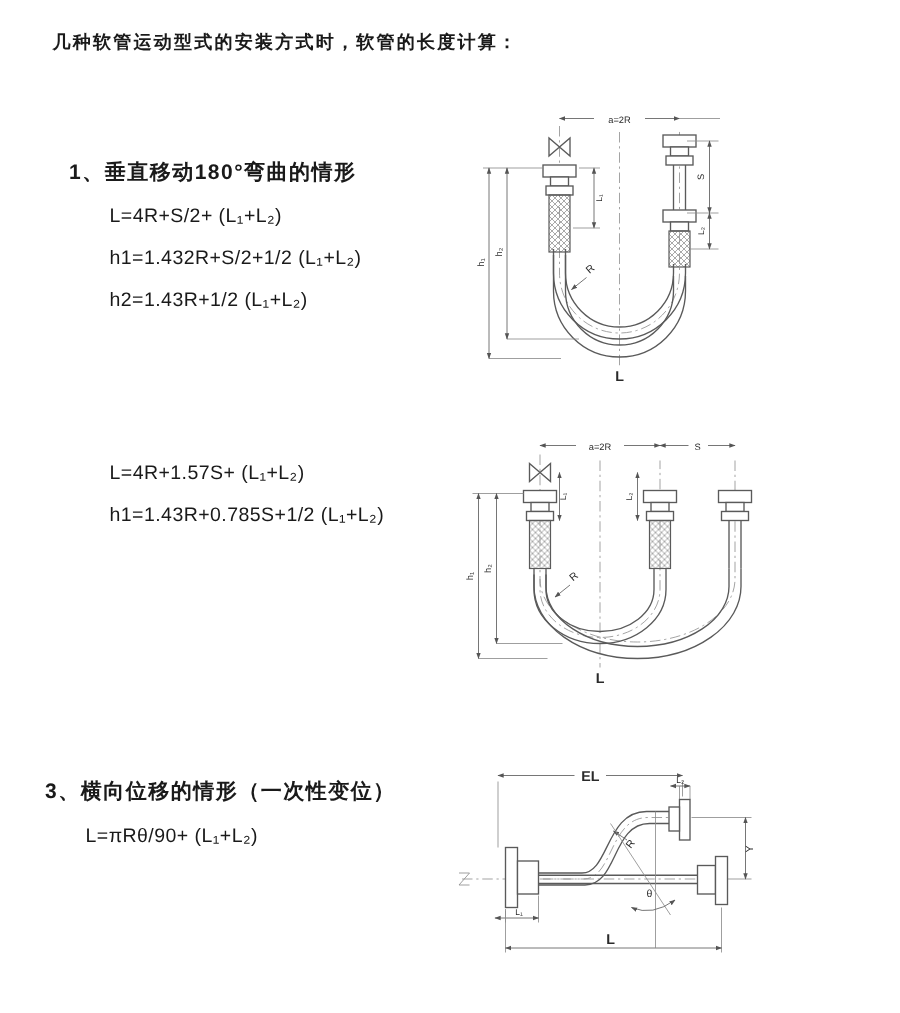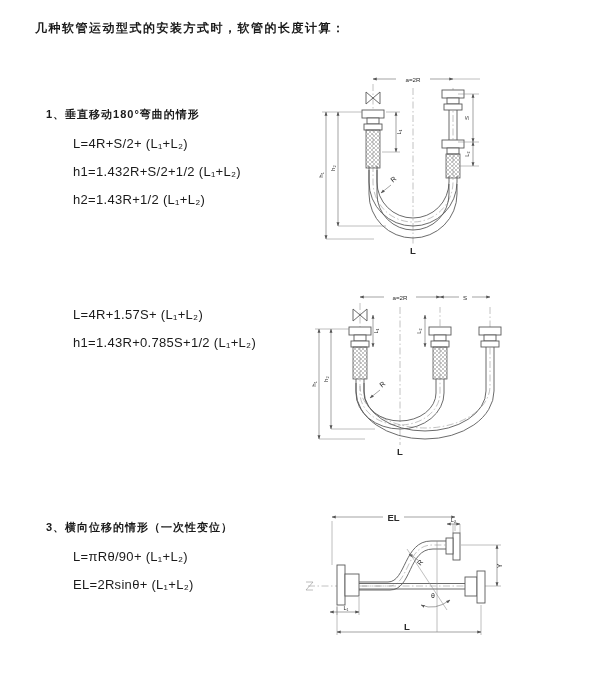--- a/index.html
+++ b/index.html
@@ -5,21 +5,21 @@
   html,body{margin:0;padding:0;}
   body{
     width:600px;height:675px;position:relative;overflow:hidden;
     background:#ffffff;color:#1a1a1a;
     font-family:"Liberation Sans","DejaVu Sans",sans-serif;
   }
   .abs{position:absolute;}
   .page-title{
     left:35px;top:20px;font-size:12px;font-weight:bold;letter-spacing:1.5px;
   }
-  .sec .sec-heading{font-size:11px;font-weight:bold;letter-spacing:1px;line-height:22px;margin-bottom:5px;}
+  .sec .sec-heading{font-size:14px;font-weight:bold;letter-spacing:1px;line-height:22px;margin-bottom:5px;}
   .sec .formula{font-size:13px;line-height:28px;margin-left:27px;letter-spacing:.3px;white-space:pre;}
   
   .ln{fill:none;stroke:#5a5a5a;stroke-width:.9;}
   .rc{fill:#ffffff;stroke:#5a5a5a;stroke-width:.9;}
   .tn{fill:none;stroke:#8a8a8a;stroke-width:.55;}
   .dim{fill:none;stroke:#666;stroke-width:.6;}
   .cl{fill:none;stroke:#909090;stroke-width:.55;stroke-dasharray:7 2.5 1.5 2.5;}
   svg text{fill:#2a2a2a;font-family:"Liberation Sans","DejaVu Sans",sans-serif;}
   .lbl{font-size:7px;}
   .lbm{font-size:6.2px;}
@@ -209,24 +209,23 @@
   </g>
 
   <g>
     <text class="lbl" transform="rotate(-40 81 105)" x="81" y="105" text-anchor="middle">R</text>
     <path class="dim" d="M77,109 L67,117" marker-end="url(#ar2)"></path>
   </g>
 
   <text class="lbL" x="97" y="174" text-anchor="middle">L</text>
 </svg>
 
-<div class="abs sec" style="left:46px;top:516px;">
+<div class="abs sec" style="left:30px;top:516px;">
   <div class="sec-heading">3、横向位移的情形（一次性变位）</div>
   <div class="formula">L=πRθ/90+ (L₁+L₂)</div>
-  <div class="formula">EL=2Rsinθ+ (L₁+L₂)</div>
 </div>
 
 <svg class="abs" style="left:300px;top:503px;" width="210" height="140" viewBox="0 0 210 140">
   <defs>
     <marker id="ar3" viewBox="0 0 10 10" refX="9" refY="5" markerWidth="7" markerHeight="7" orient="auto-start-reverse">
       <path d="M0,1.5 L10,5 L0,8.5 z" fill="#555"></path>
     </marker>
   </defs>
 
   <g>

